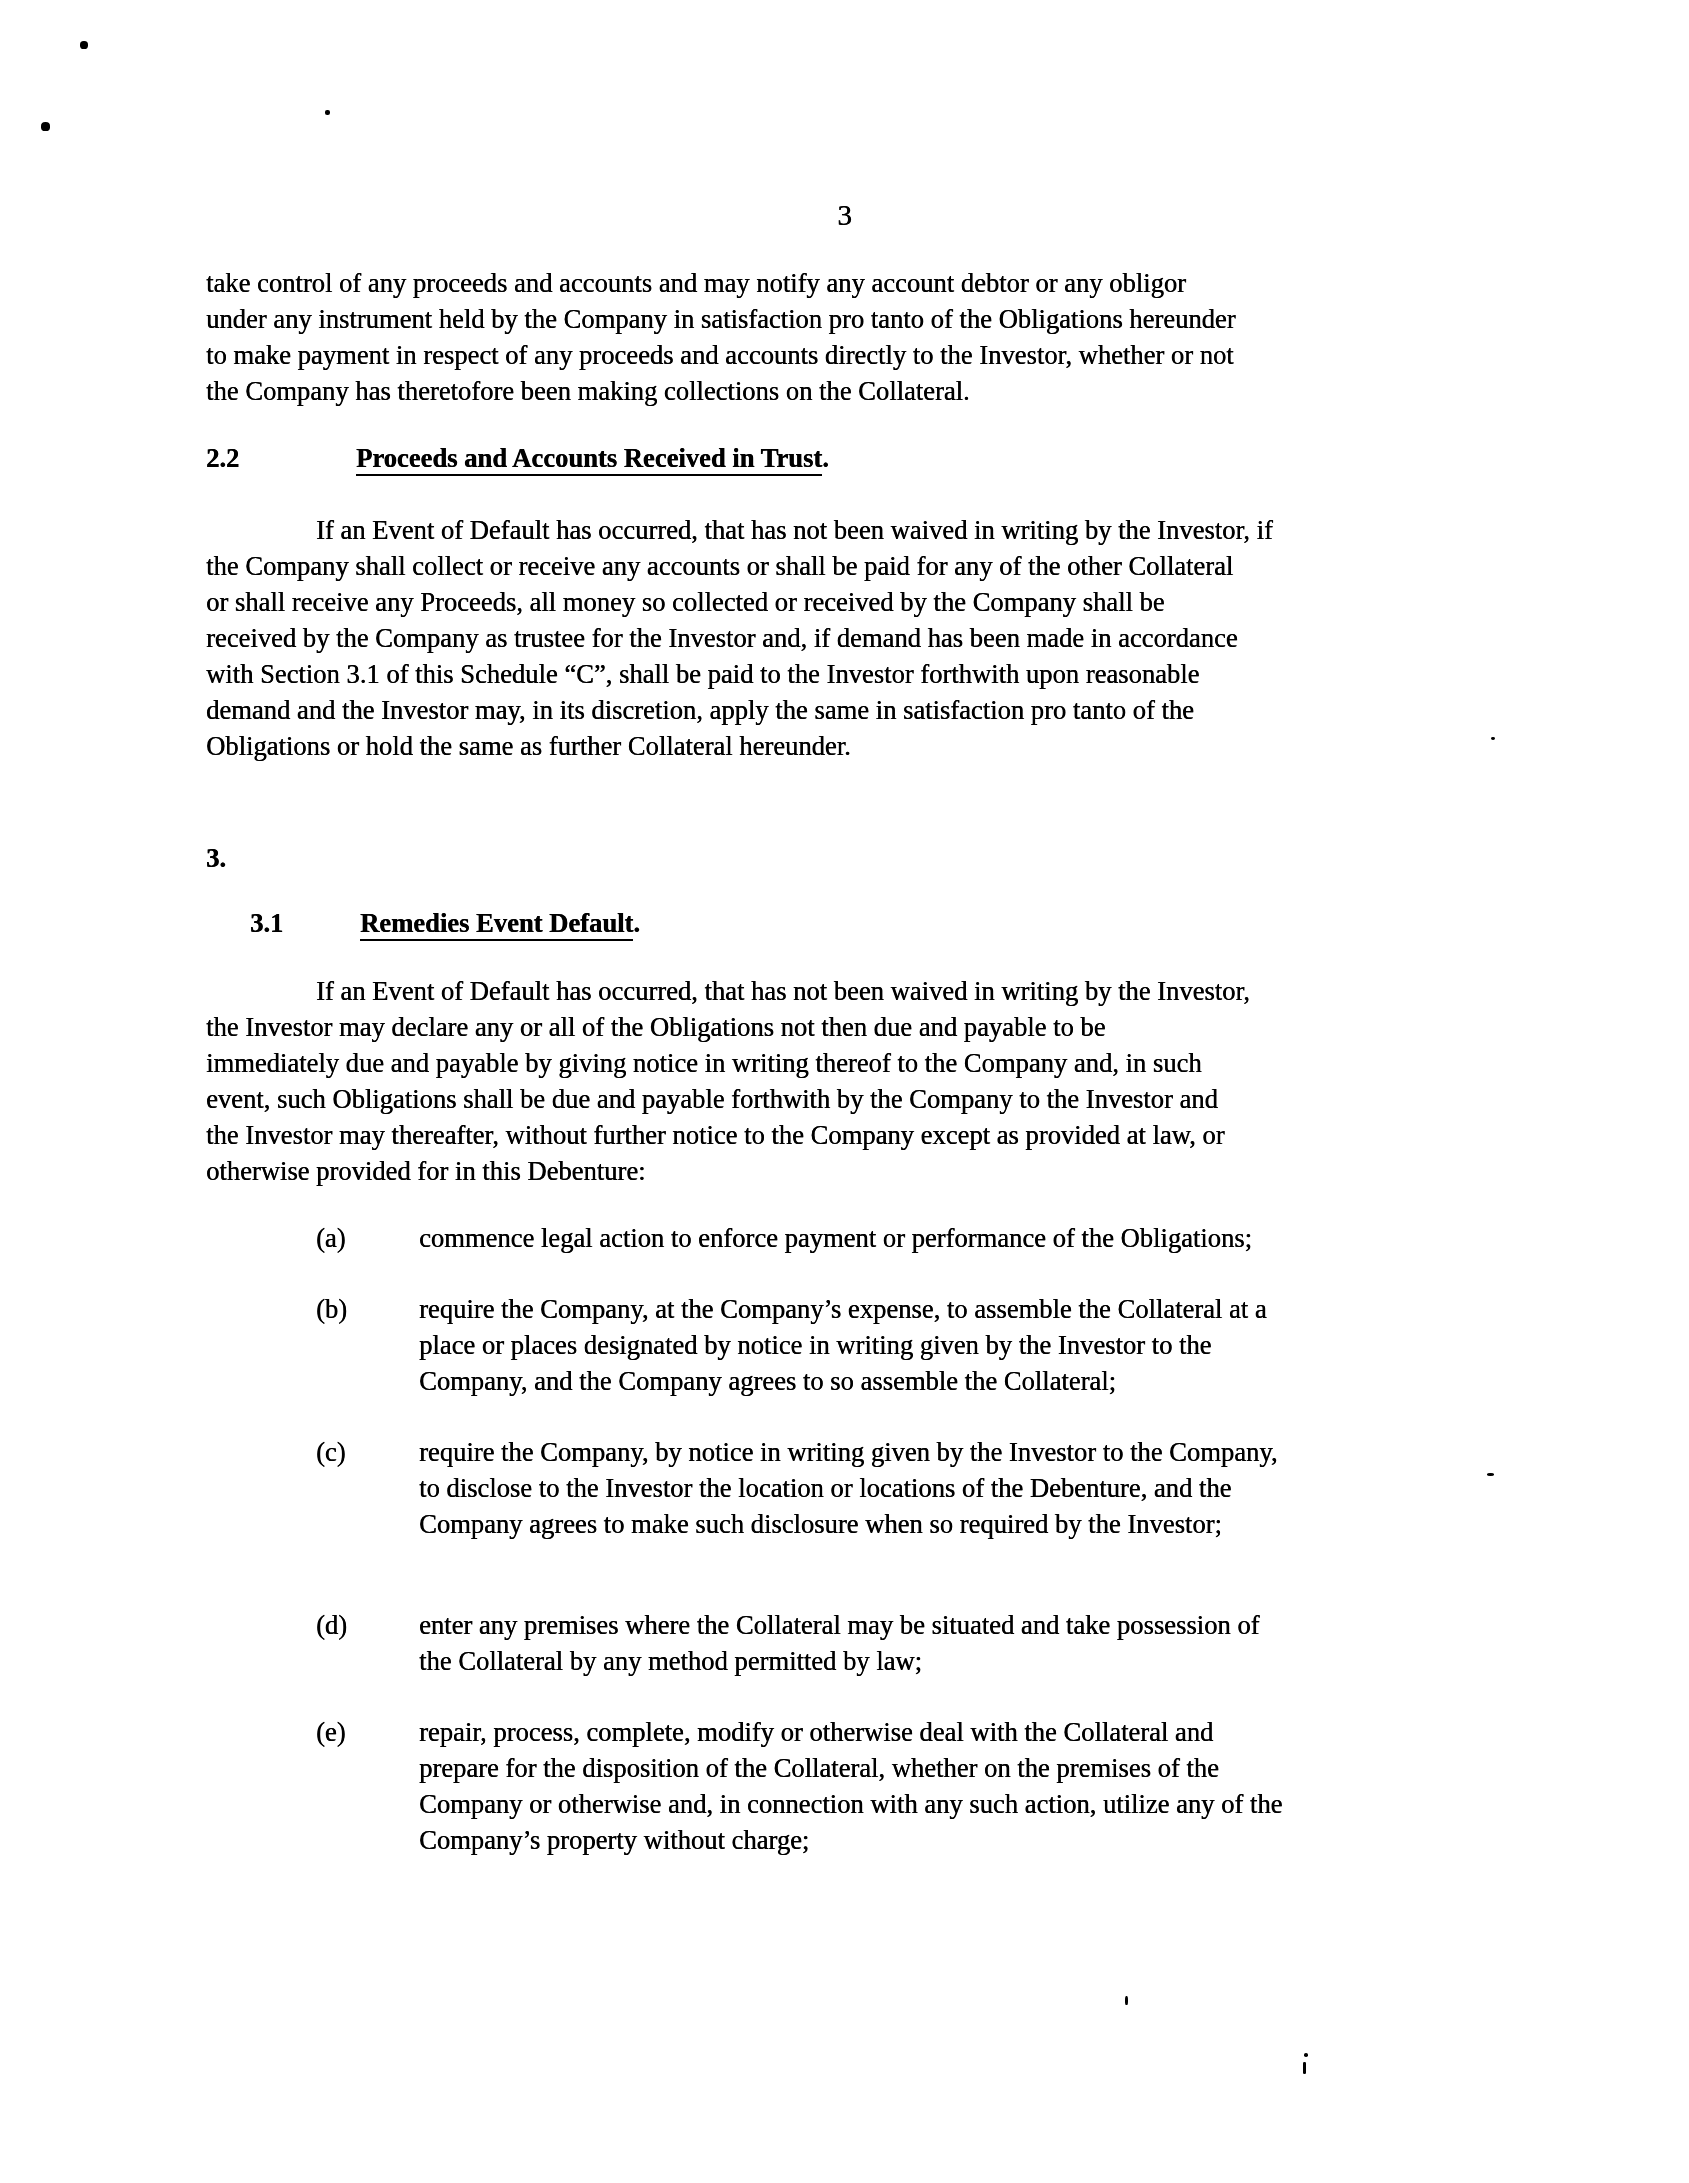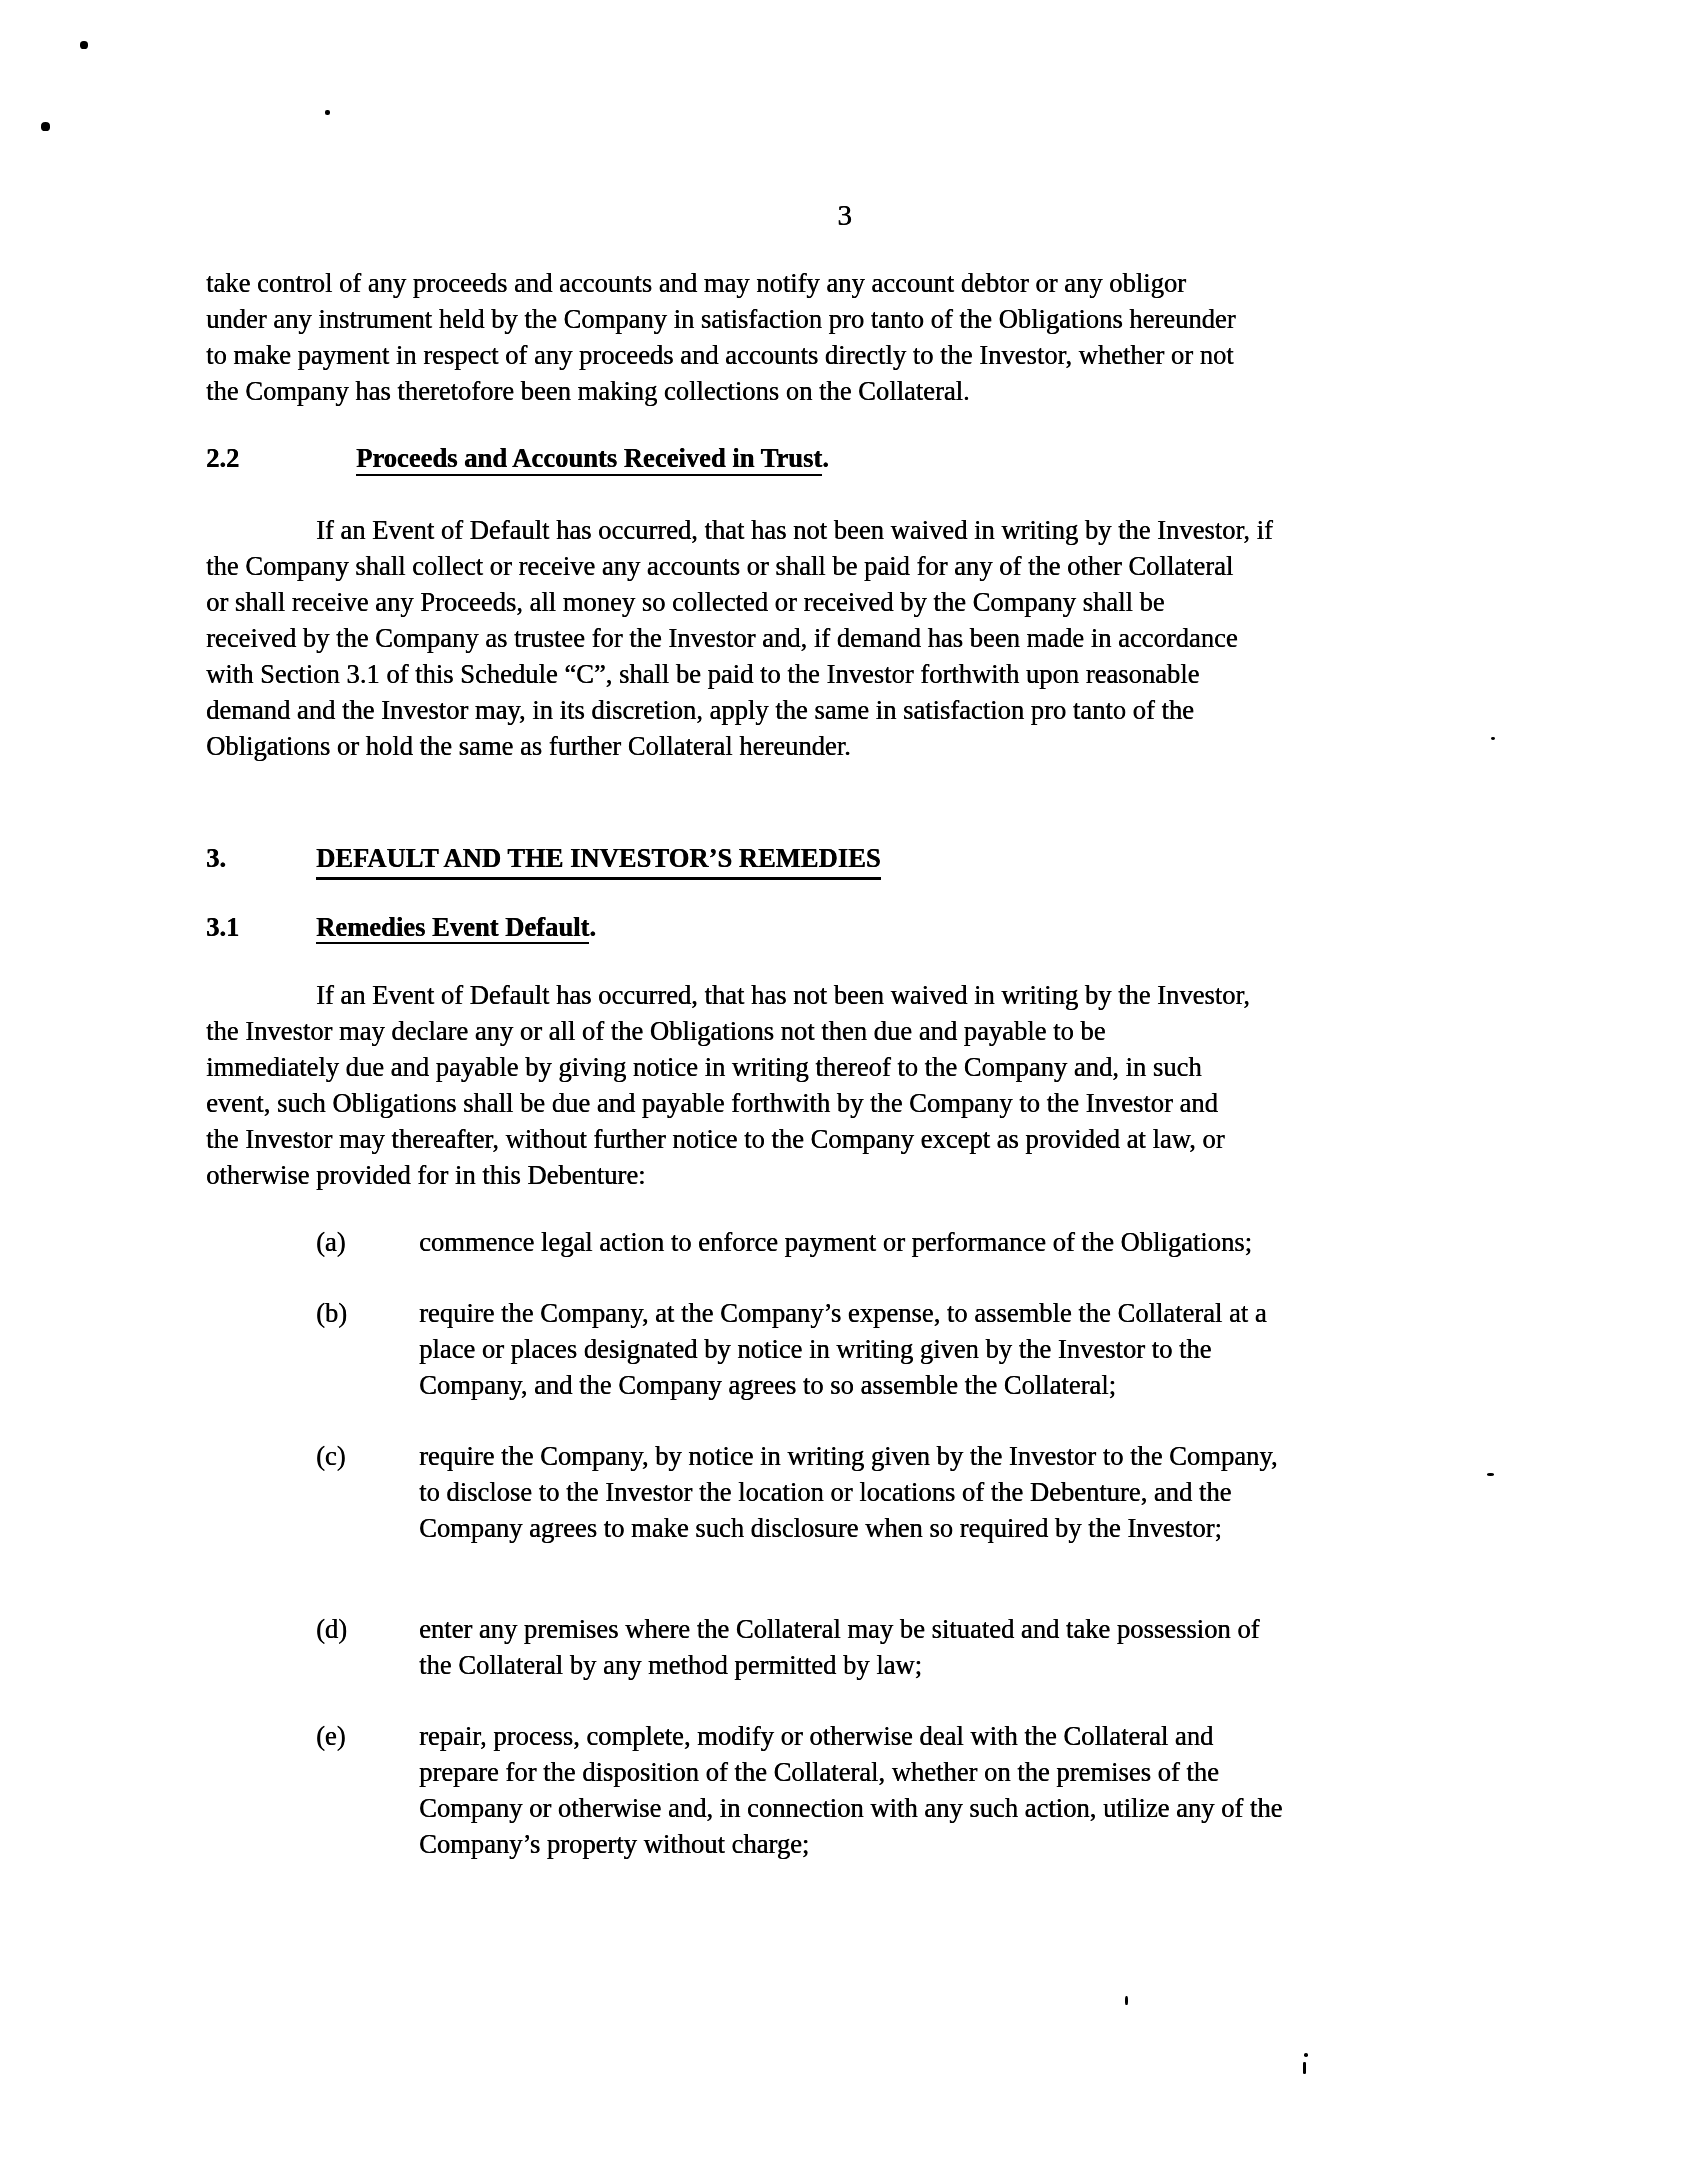--- a/index.html
+++ b/index.html
@@ -46,21 +46,21 @@
   .sec-num { flex: 0 0 110px; }
   .sec-title {
     border-bottom: 2.7px solid #000;
     padding-bottom: 0.7px;
     text-align: right;
   }
   .h22 { margin-top: 31px; gap: 40px; }
   .p22 { margin-top: 36px; }
   .h3  { margin-top: 76px; }
   .h3 .sec-title { border-bottom-width: 3.3px; }
-  .h31 { margin-top: 29px; }
+  .h31 { margin-top: 29px; margin-left: 44px; }
   .p31 { margin-top: 32px; }
   .remedies { margin-top: 31px; }
   .remedy {
     display: flex;
     margin-left: 110px;
     margin-bottom: 35px;
   }
   .remedy.extra-gap { margin-top: 65px; }
   .remedy .marker { flex: 0 0 103px; }
   .remedy .item-text { flex: 1; white-space: pre; }
@@ -102,21 +102,20 @@
     <p class="para indented p22">If an Event of Default has occurred, that has not been waived in writing by the Investor, if
 the Company shall collect or receive any accounts or shall be paid for any of the other Collateral
 or shall receive any Proceeds, all money so collected or received by the Company shall be
 received by the Company as trustee for the Investor and, if demand has been made in accordance
 with Section 3.1 of this Schedule “C”, shall be paid to the Investor forthwith upon reasonable
 demand and the Investor may, in its discretion, apply the same in satisfaction pro tanto of the
 Obligations or hold the same as further Collateral hereunder.</p>
 
     <div class="sec-heading h3">
       <span class="sec-num">3.</span>
-      <span class="sec-title">DEFAULT AND THE INVESTOR’S REMEDIES</span>
     </div>
 
     <div class="sec-heading h31">
       <span class="sec-num">3.1</span>
       <span><span class="sec-title">Remedies Event Default</span><span>.</span></span>
     </div>
 
     <p class="para indented p31">If an Event of Default has occurred, that has not been waived in writing by the Investor,
 the Investor may declare any or all of the Obligations not then due and payable to be
 immediately due and payable by giving notice in writing thereof to the Company and, in such

